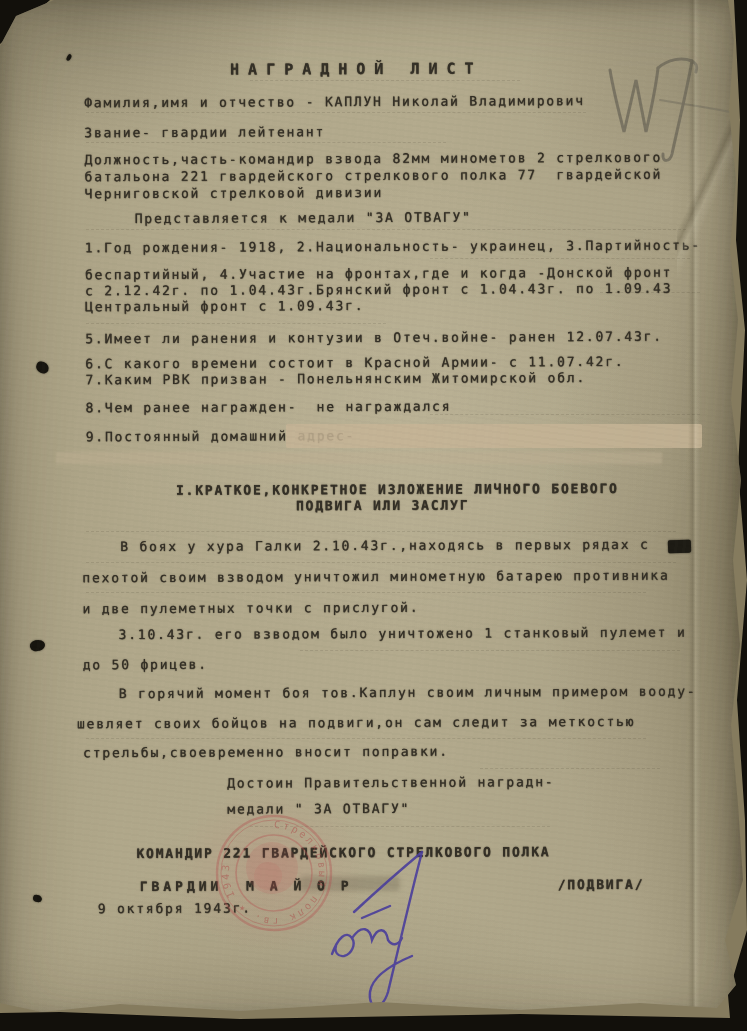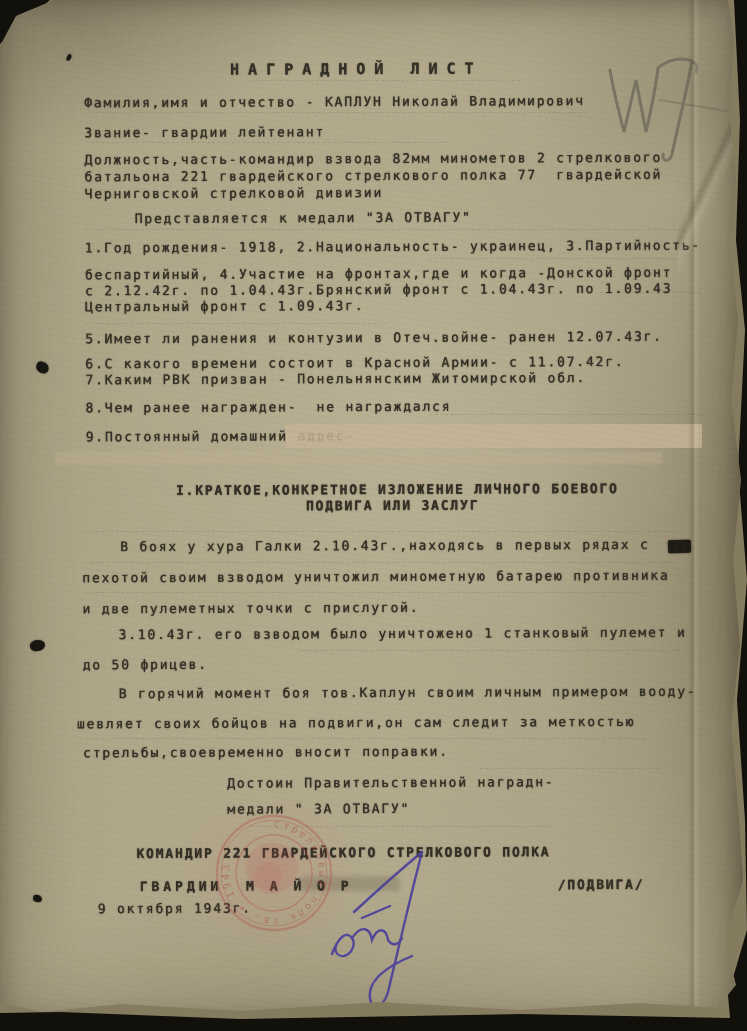--- a/index.html
+++ b/index.html
@@ -80,21 +80,21 @@
     <div class="ln" style="left:86px;top:239px">1.Год рождения- 1918, 2.Национальность- украинец, 3.Партийность-</div>
     <div class="ln" style="left:86px;top:266px">беспартийный, 4.Участие на фронтах,где и когда -Донской фронт</div>
     <div class="ln" style="left:86px;top:282px">с 2.12.42г. по 1.04.43г.Брянский фронт с 1.04.43г. по 1.09.43</div>
     <div class="ln" style="left:86px;top:298px">Центральный фронт с 1.09.43г.</div>
     <div class="ln" style="left:86px;top:330px">5.Имеет ли ранения и контузии в Отеч.войне- ранен 12.07.43г.</div>
     <div class="ln" style="left:86px;top:355px">6.С какого времени состоит в Красной Армии- с 11.07.42г.</div>
     <div class="ln" style="left:86px;top:371px">7.Каким РВК призван - Понельнянским Житомирской обл.</div>
     <div class="ln" style="left:86px;top:399px">8.Чем ранее награжден-  не награждался</div>
     <div class="ln" style="left:86px;top:428px">9.Постоянный домашний адрес-</div>
     <div class="ln b" style="left:176px;top:482px">I.КРАТКОЕ,КОНКРЕТНОЕ ИЗЛОЖЕНИЕ ЛИЧНОГО БОЕВОГО</div>
-    <div class="ln b" style="left:306px;top:498px">ПОДВИГА ИЛИ ЗАСЛУГ</div>
+    <div class="ln b" style="left:296px;top:498px">ПОДВИГА ИЛИ ЗАСЛУГ</div>
     <div class="ln" style="left:120px;top:538px">В боях у хура Галки 2.10.43г.,находясь в первых рядах с</div>
     <div class="ln" style="left:82px;top:569px">пехотой своим взводом уничтожил минометную батарею противника</div>
     <div class="ln" style="left:82px;top:600px">и две пулеметных точки с прислугой.</div>
     <div class="ln" style="left:118px;top:626px">3.10.43г. его взводом было уничтожено 1 станковый пулемет и</div>
     <div class="ln" style="left:82px;top:656px">до 50 фрицев.</div>
     <div class="ln" style="left:118px;top:685px">В горячий момент боя тов.Каплун своим личным примером вооду-</div>
     <div class="ln" style="left:76px;top:715px">шевляет своих бойцов на подвиги,он сам следит за меткостью</div>
     <div class="ln" style="left:82px;top:744px">стрельбы,своевременно вносит поправки.</div>
     <div class="ln" style="left:226px;top:775px">Достоин Правительственной наградн-</div>
     <div class="ln" style="left:226px;top:801px">медали " ЗА ОТВАГУ"</div>

